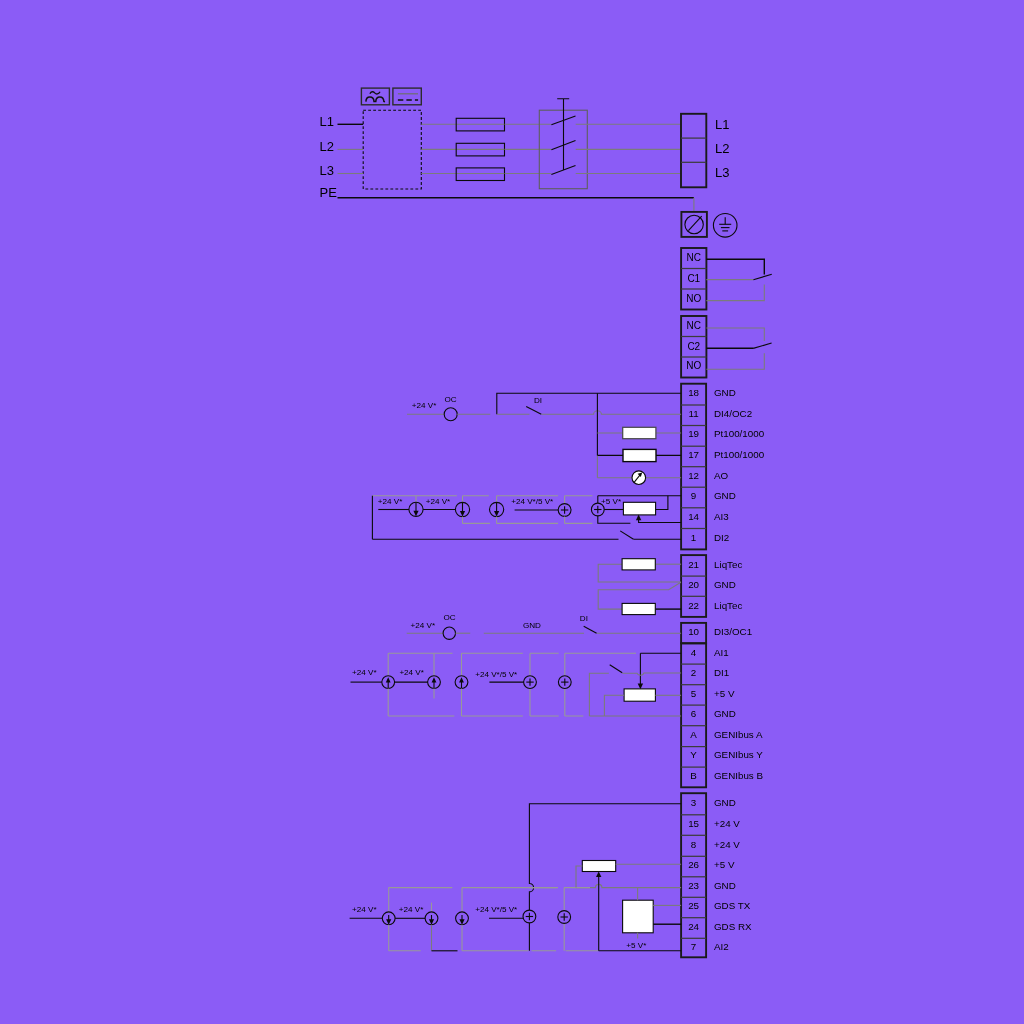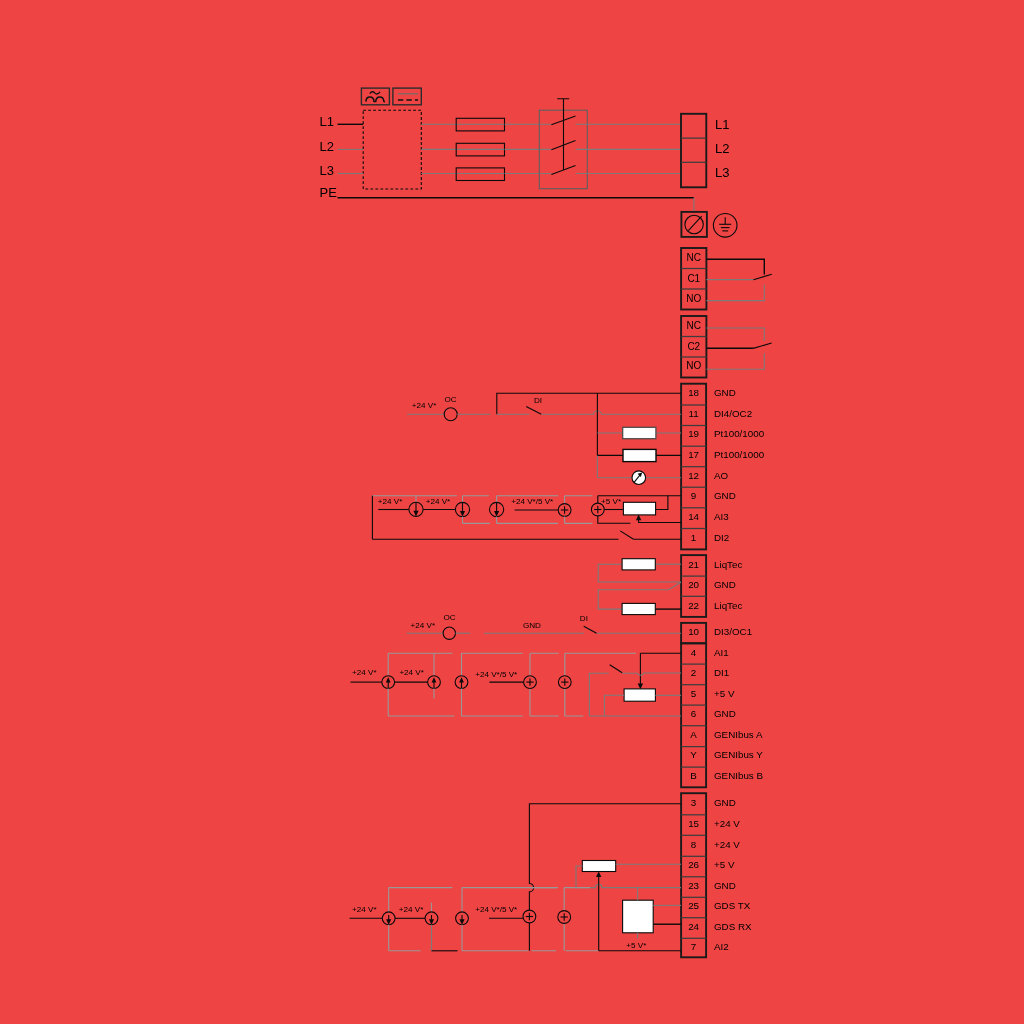--- a/index.html
+++ b/index.html
@@ -1,16 +1,16 @@
 <!DOCTYPE html>
 <html><head>
 <meta charset="utf-8">
 <style>
 html,body{margin:0;padding:0;background:#ffffff;}
-#page{width:1024px;height:1024px;position:relative;background:#ef4444;overflow:hidden;}
+#page{width:1024px;height:1024px;position:relative;background:#8b5cf6;overflow:hidden;}
 svg{position:absolute;top:0;left:0;}
 text{font-family:"Liberation Sans",sans-serif;fill:#000000;}
 .k{stroke:#0a0a0a;stroke-width:1.1;fill:none;}
 .kk{stroke:#0a0a0a;stroke-width:1.4;fill:none;}
 .g{stroke:#7b7b7b;stroke-width:1.1;fill:none;}
 .gl{stroke:#989898;stroke-width:1.1;fill:none;}
 .tb{stroke:#1a1a1a;stroke-width:1.9;fill:none;}
 .dv{stroke:#3c3c3c;stroke-width:1.25;fill:none;}
 .t9{font-size:9.8px;}
 .t7{font-size:8.1px;}

